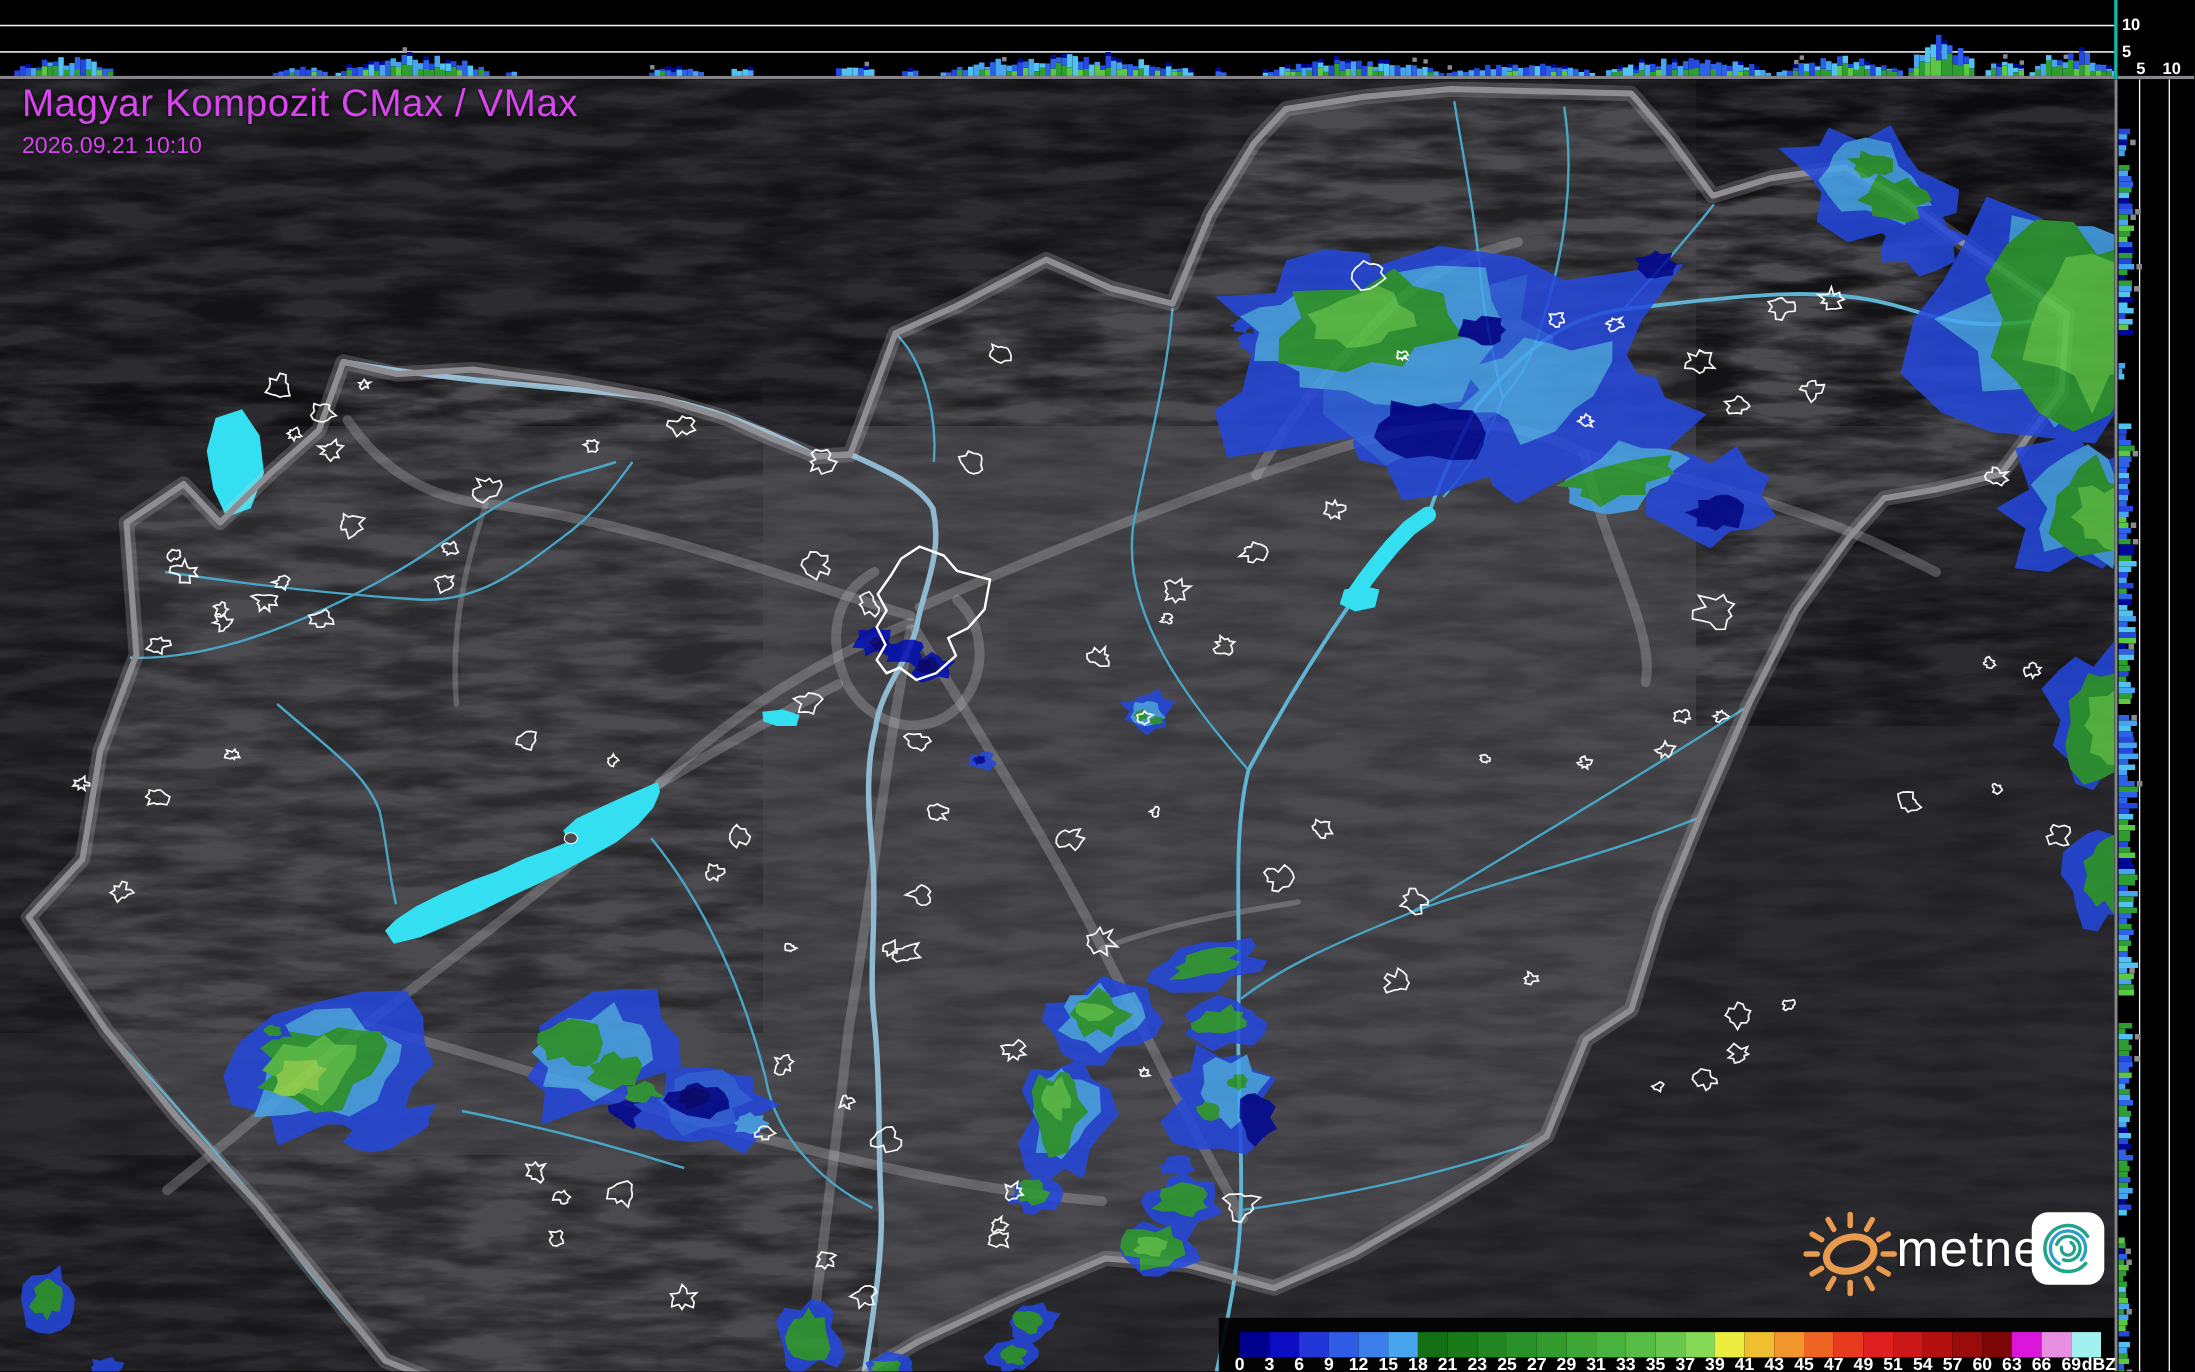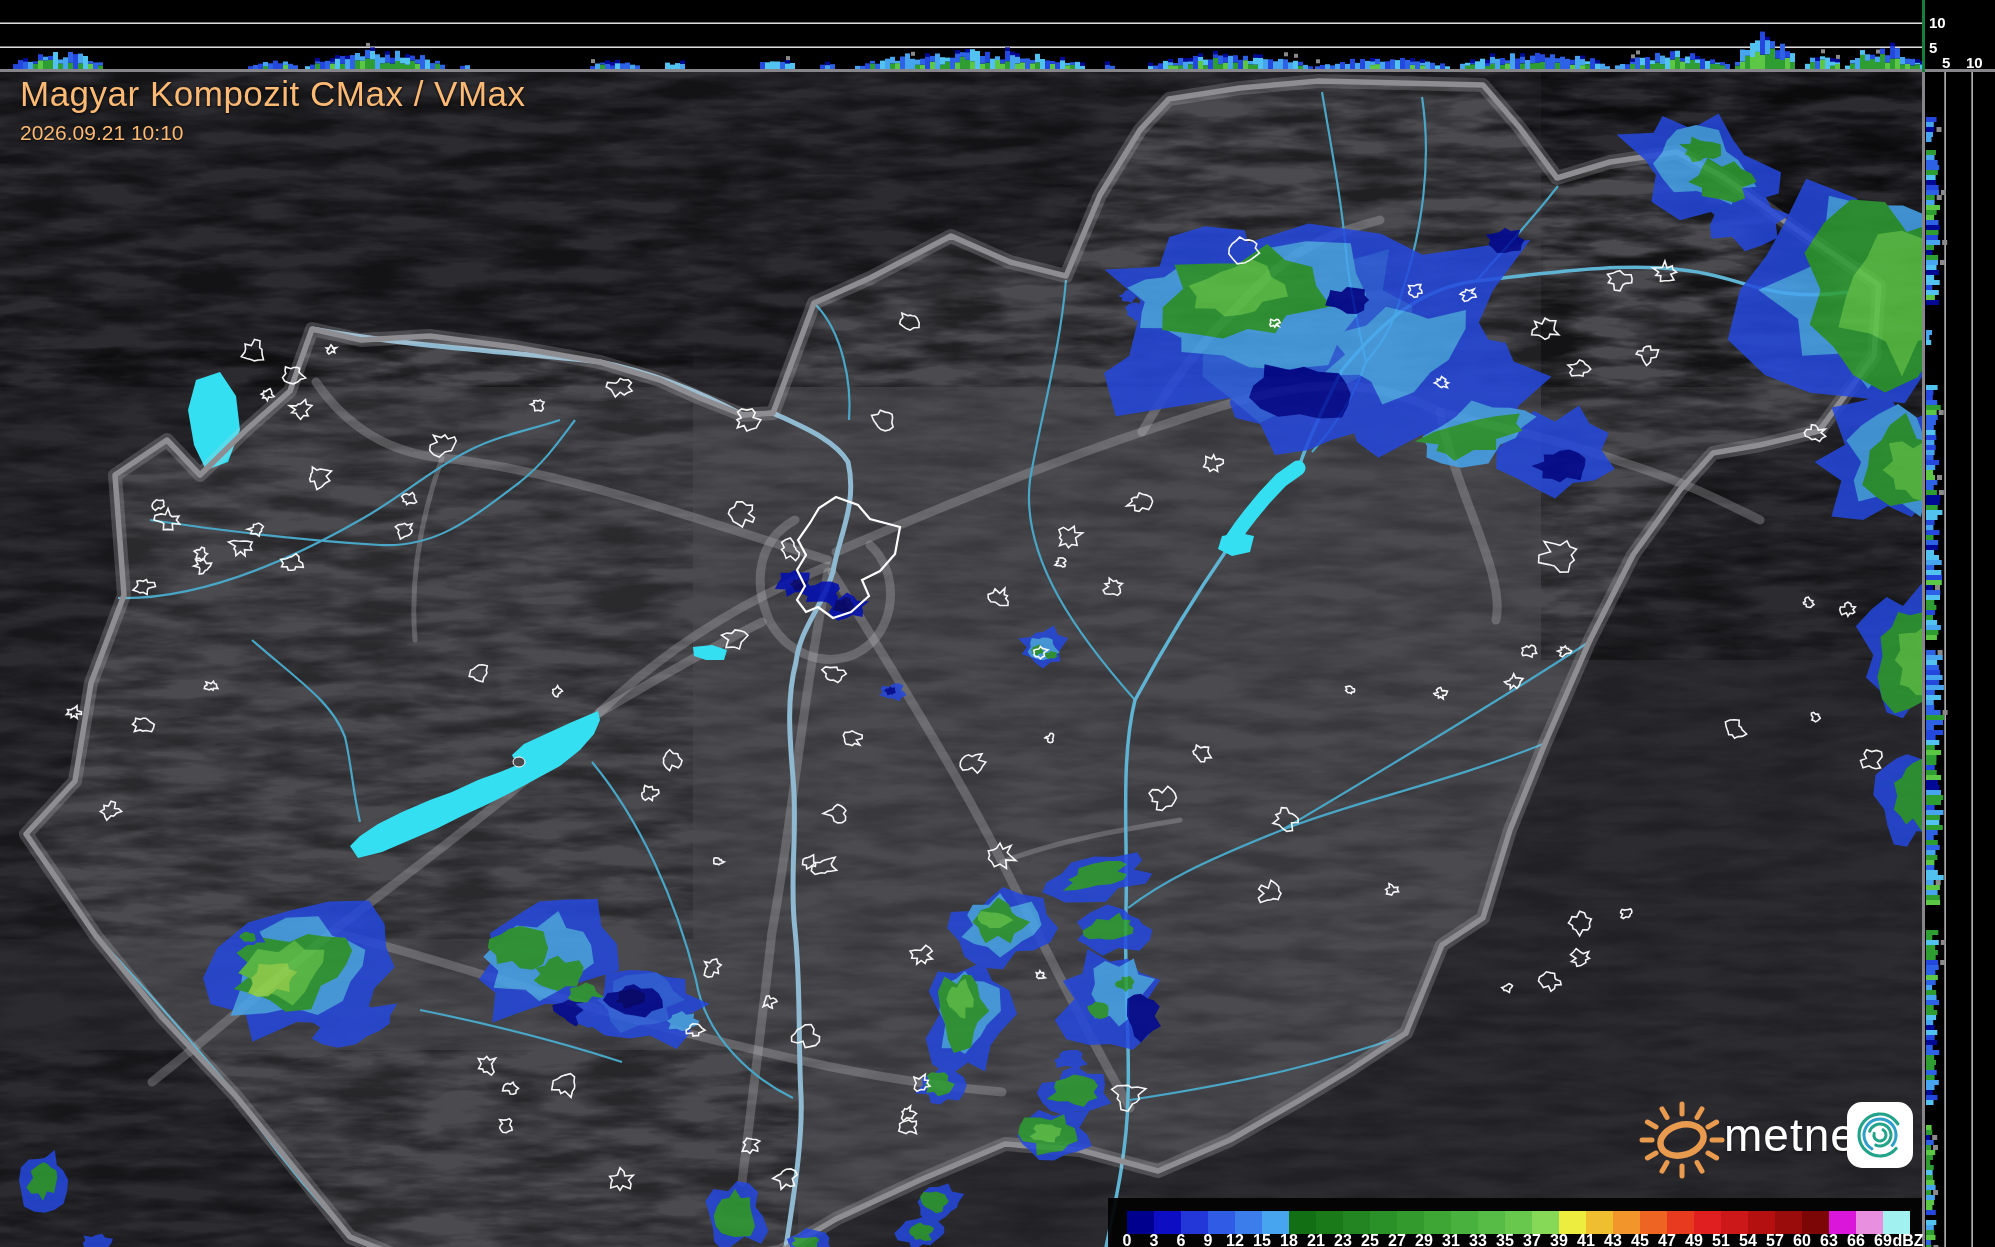--- a/index.html
+++ b/index.html
@@ -1,25 +1,25 @@
 <!DOCTYPE html>
 <html><head>
 <meta charset="utf-8">
 <style>
   html,body{margin:0;padding:0;background:#000;}
   #app{position:relative;width:1995px;height:1247px;background:#000;overflow:hidden;
        font-family:"Liberation Sans",sans-serif;}
   #top-profile{position:absolute;left:0;top:0;}
   #corner{position:absolute;left:1922px;top:0;width:73px;height:72px;background:#000;
-          border-left:3px solid #15803d;box-sizing:border-box;}
+          border-left:3px solid #14b8a6;box-sizing:border-box;}
   #corner .vlab{position:absolute;color:#fff;font-size:15px;font-weight:bold;line-height:1;}
   #corner .base{position:absolute;left:0;bottom:0;width:73px;height:3px;background:#85858a;}
   #right-profile{position:absolute;left:1922px;top:72px;}
   #map{position:absolute;left:0;top:72px;}
-  #title-block{position:absolute;left:20px;top:74px;color:#fdba74;}
+  #title-block{position:absolute;left:20px;top:74px;color:#d946ef;}
   #title-block h1{margin:0;font-size:35px;font-weight:400;letter-spacing:.5px;
                   text-shadow:0 1px 3px rgba(0,0,0,.8);}
   #title-block .ts{margin-top:7px;font-size:21px;font-weight:400;text-shadow:0 1px 2px rgba(0,0,0,.8);}
   #legend{position:absolute;left:1108px;top:1198px;width:814px;height:49px;background:rgba(2,2,2,.94);}
   #legend .seg{position:absolute;top:13px;width:27px;height:23px;}
   #legend .lab{position:absolute;top:34px;transform:translateX(-50%);color:#fff;font-size:16px;
                font-weight:bold;white-space:nowrap;}
   #logo{position:absolute;left:1638px;top:1093px;width:300px;height:92px;}
   #logo .wordmark{position:absolute;left:86px;top:15px;color:#fff;font-size:46px;font-weight:500;
                   letter-spacing:1px;text-shadow:0 1px 3px rgba(0,0,0,.6);}

